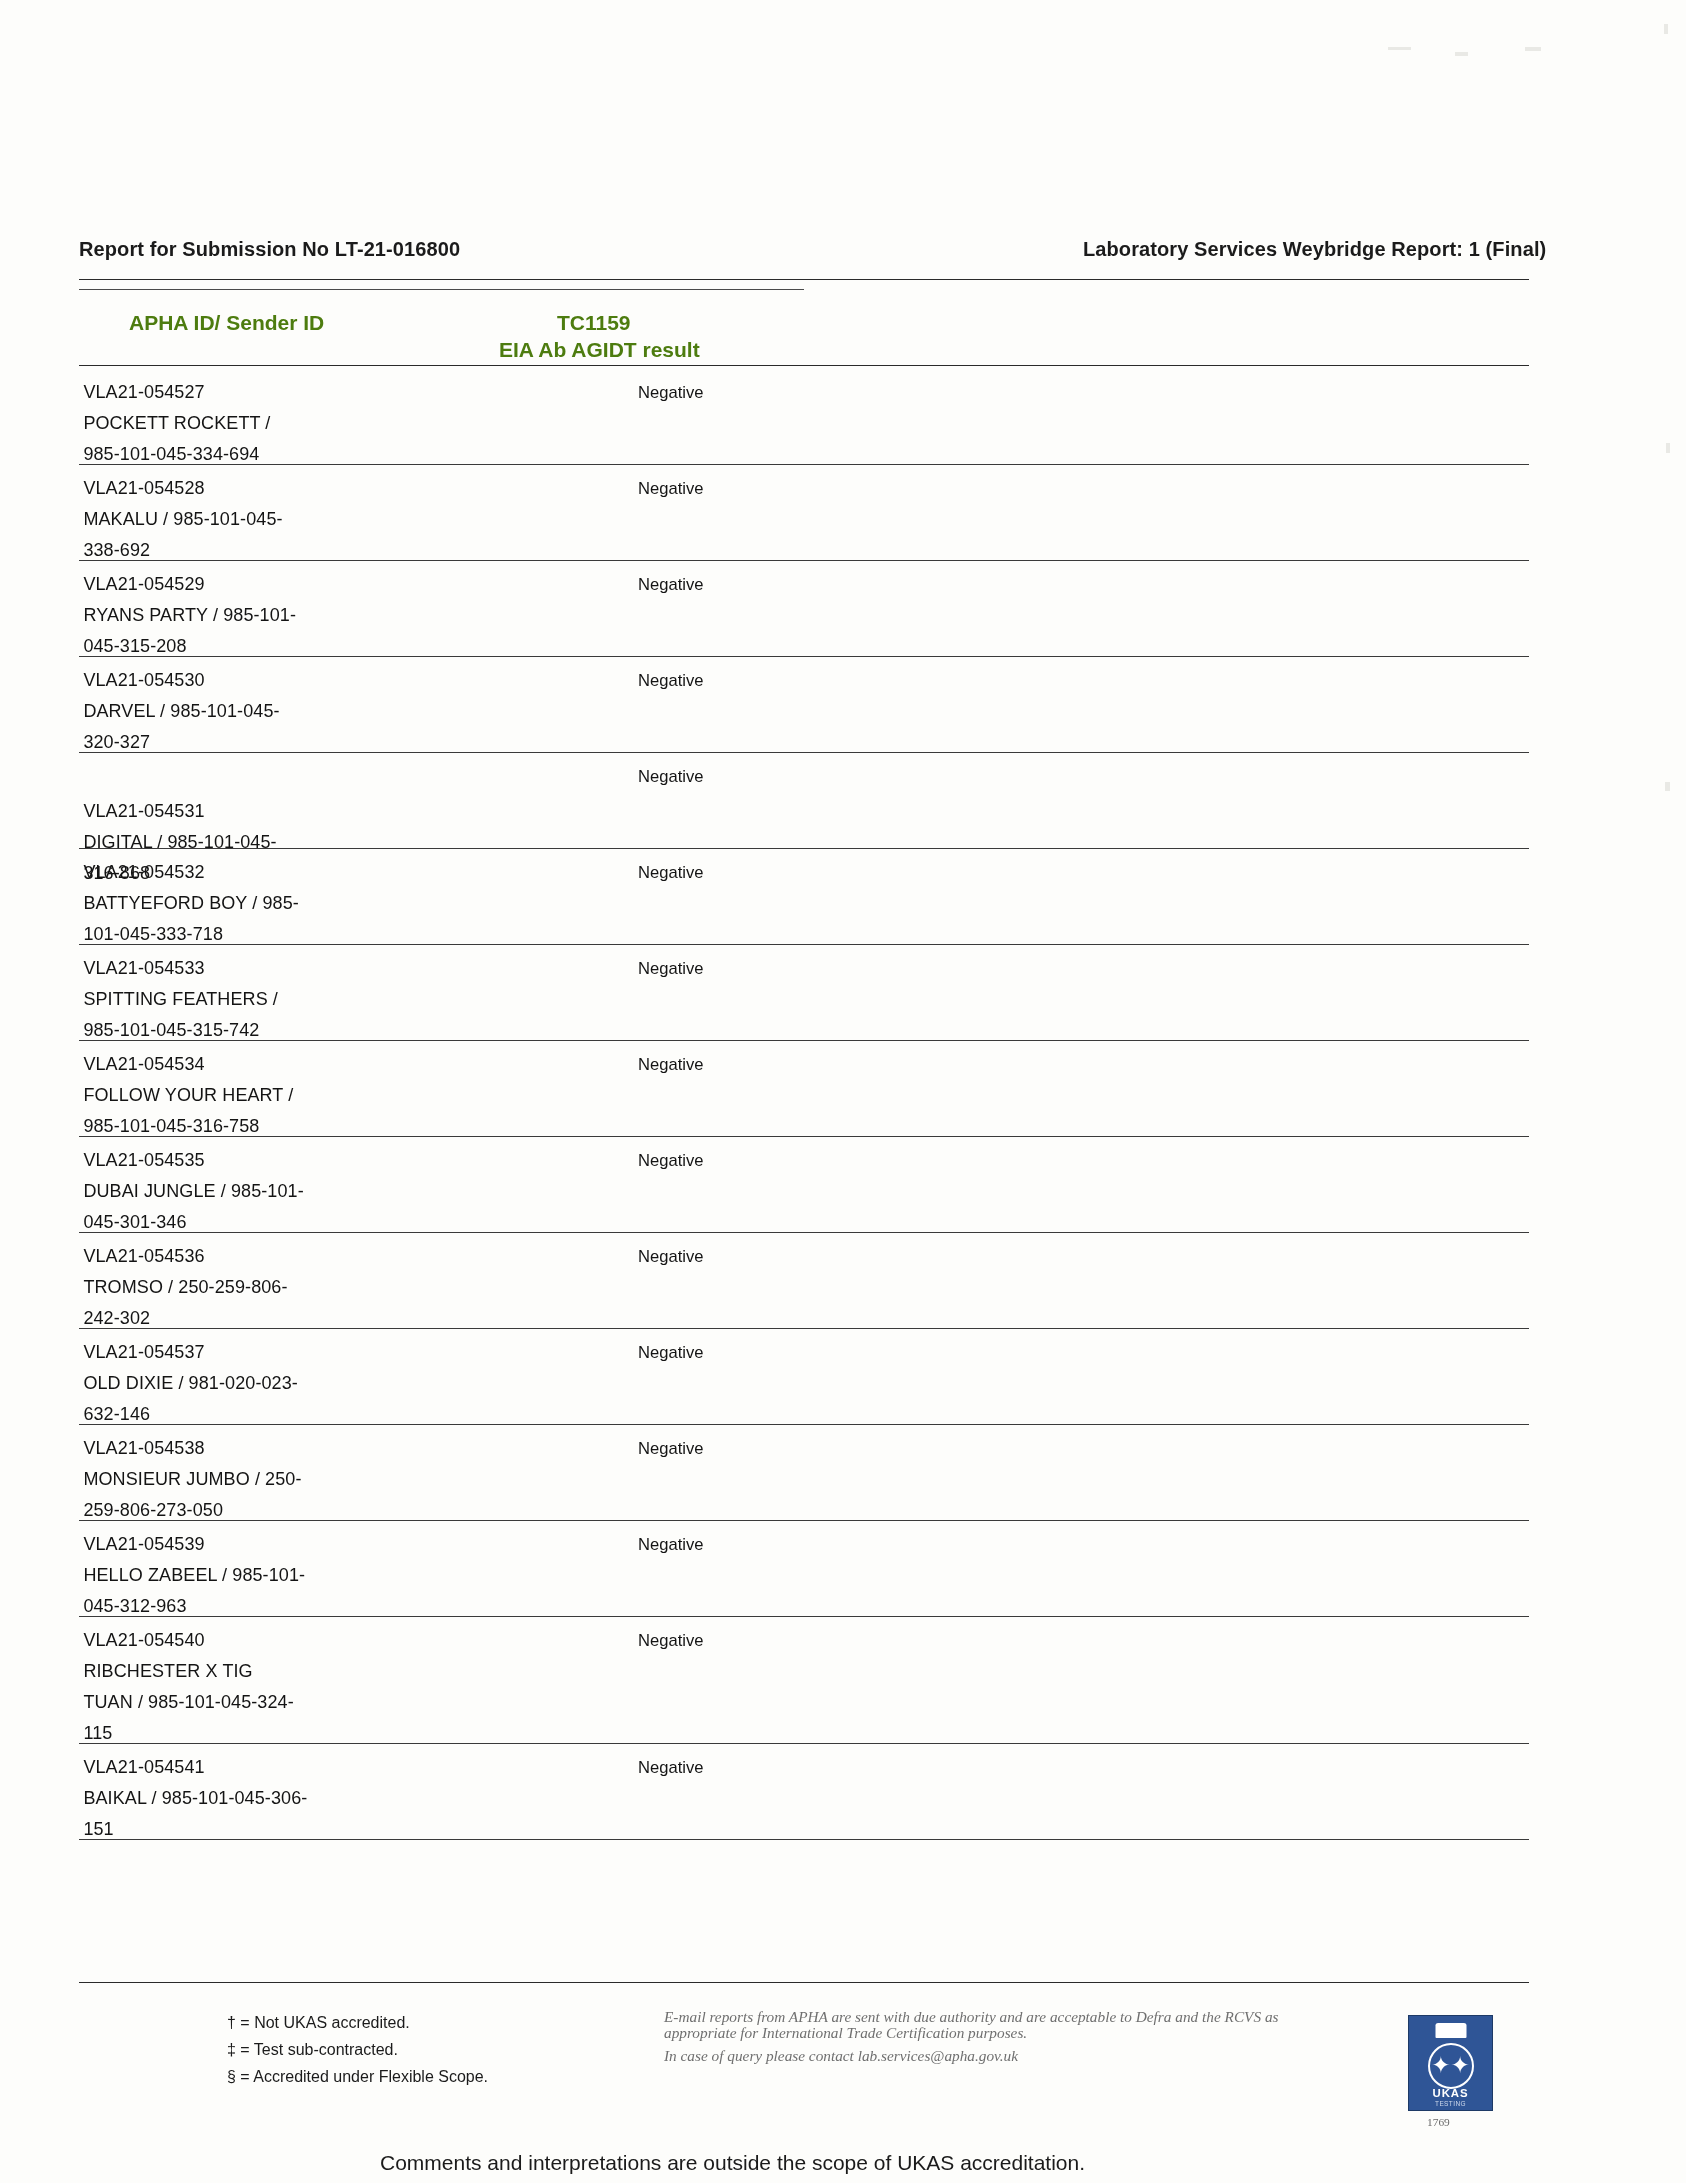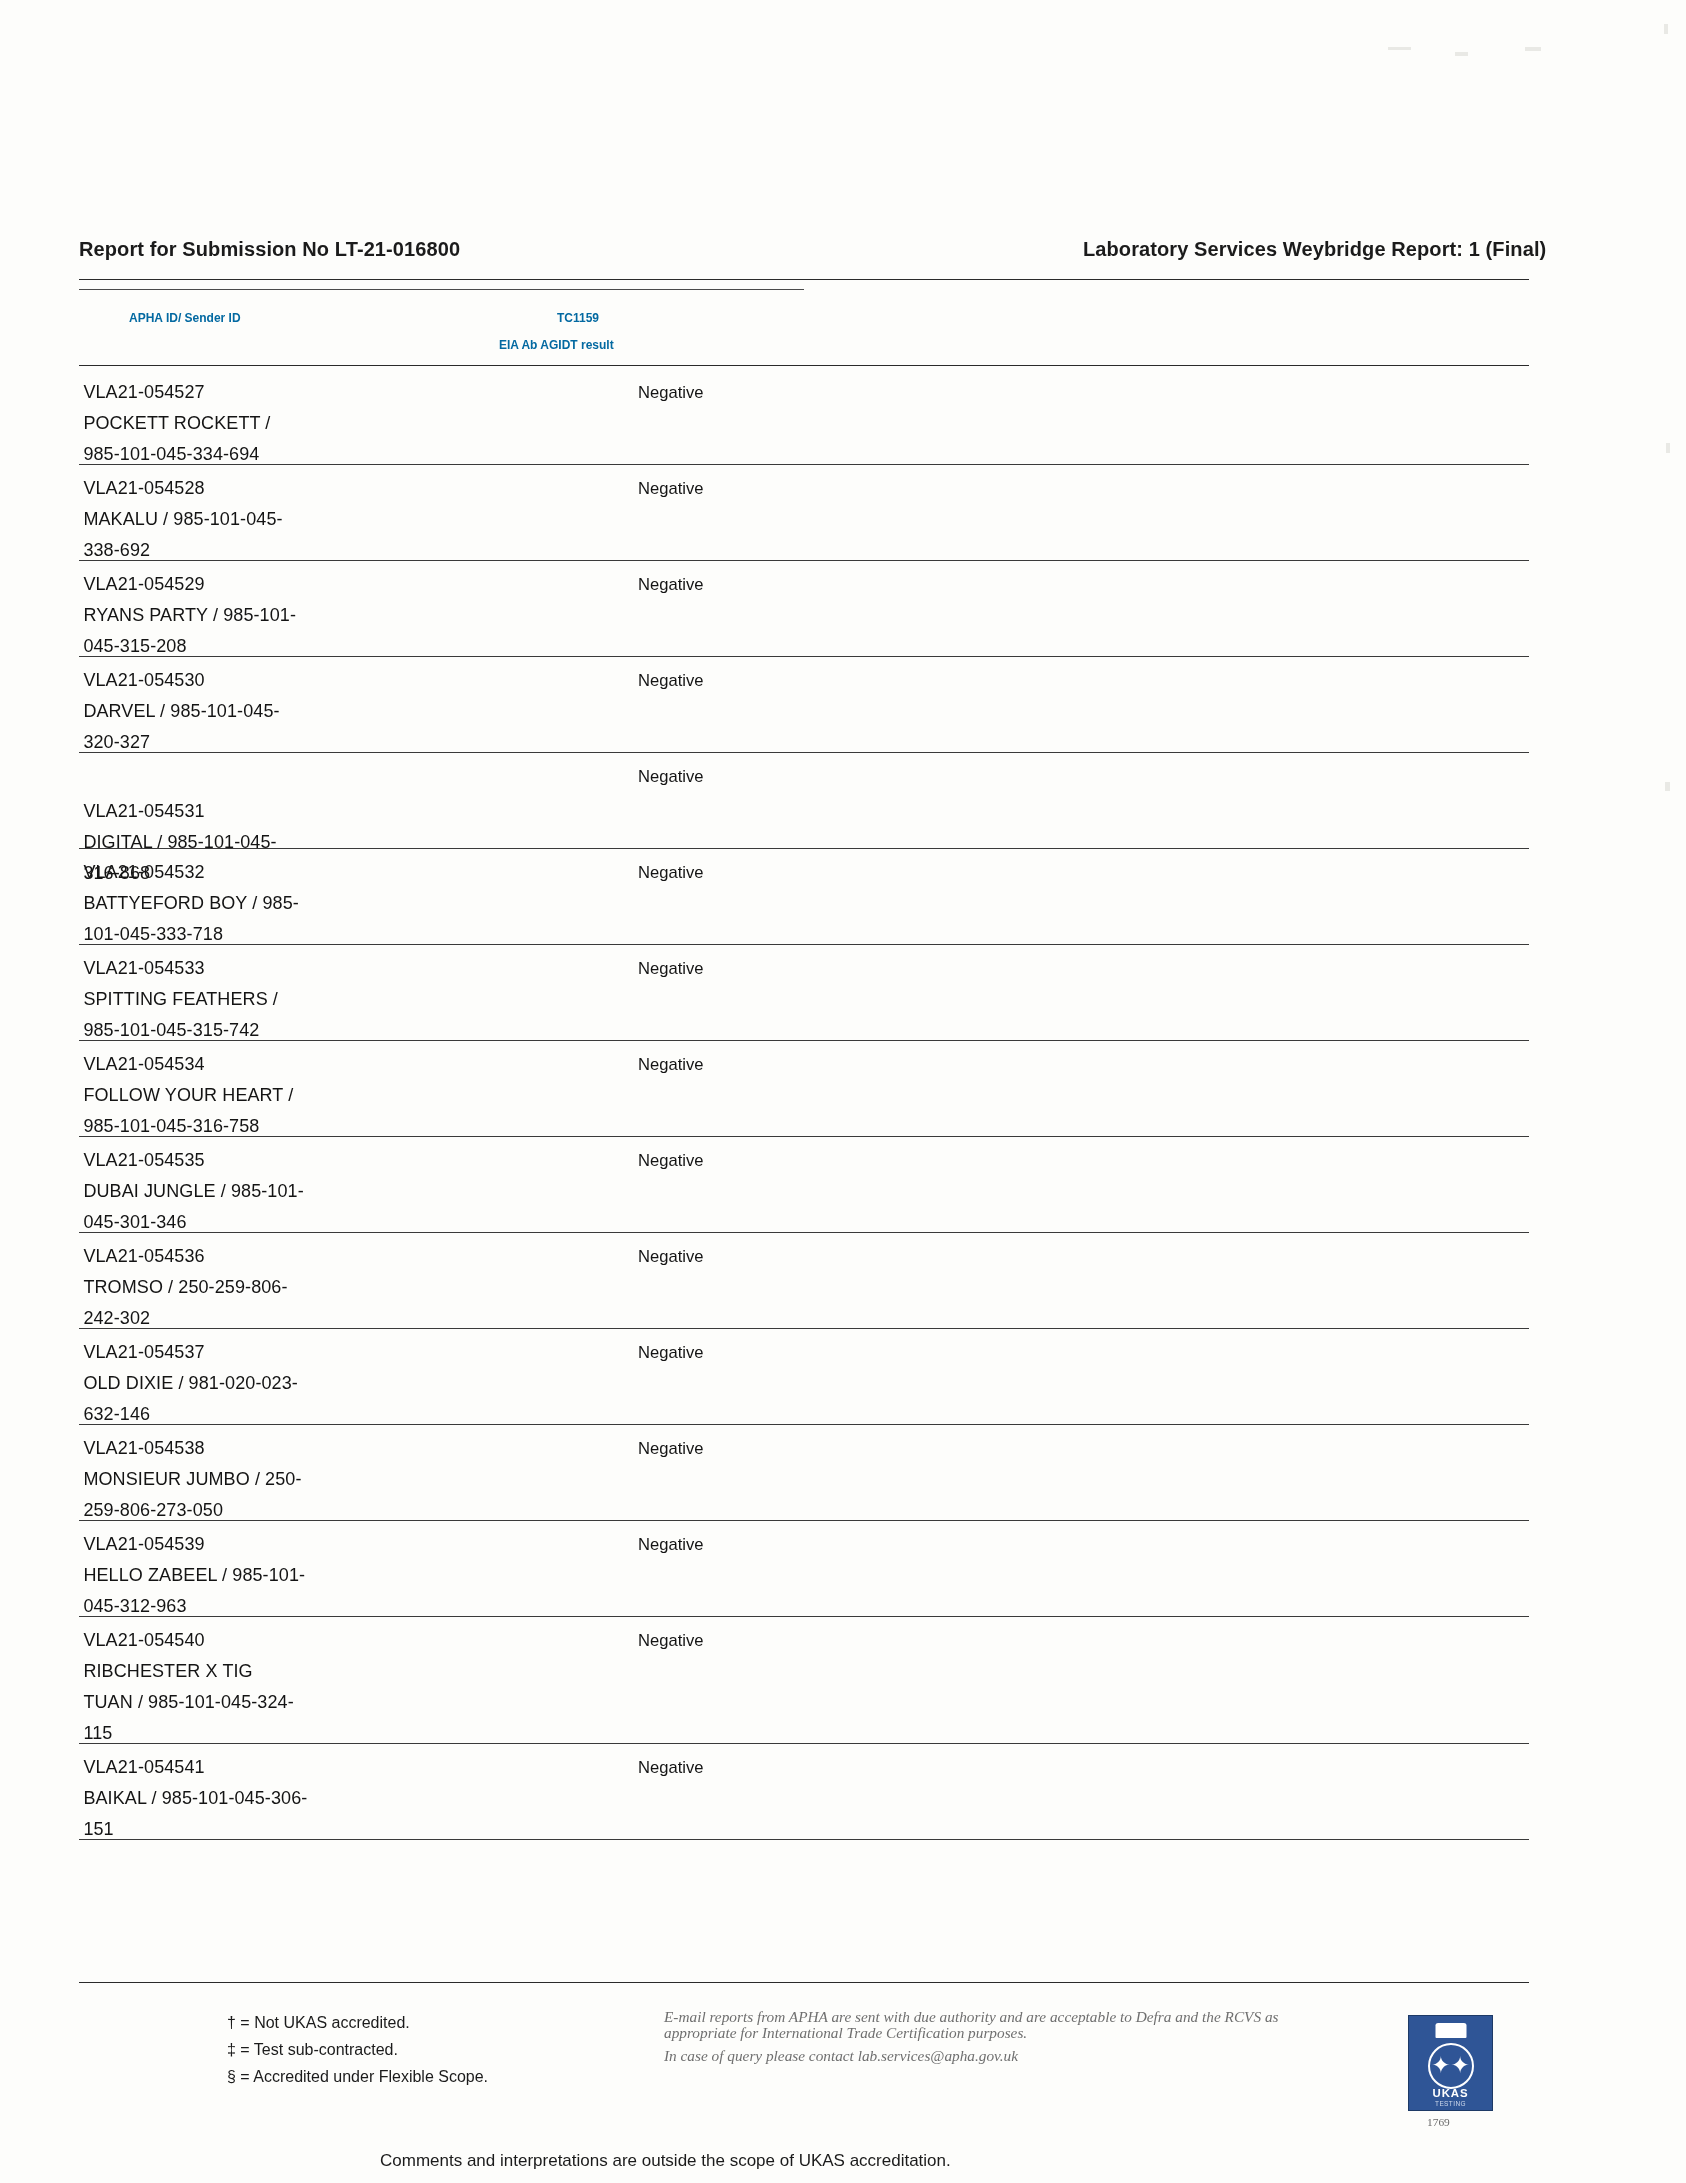--- a/index.html
+++ b/index.html
@@ -56,23 +56,23 @@
 
   .rule {
     position: absolute;
     background: #2a2a2a;
     height: 1.3px;
   }
   .rule.thin { height: 0.9px; background: #4a4a4a; }
 
   .col-head {
     position: absolute;
-    font-size: 12px;
+    font-size: 21px;
     font-weight: bold;
-    color: #0369a1;
+    color: #4d7c0f;
     text-align: center;
   }
   #col-head-id { left: 129px; top: 311px; }
   #col-head-test-code { left: 557px; top: 311px; }
   #col-head-test-name { left: 499px; top: 338px; }
 
   .table-body {
     position: absolute;
     left: 79px;
     top: 369px;
@@ -193,21 +193,21 @@
     top: 2116px;
     font-size: 11.4px;
     color: #6a6a6a;
     font-family: "Liberation Serif", serif;
   }
 
   .comments {
     position: absolute;
     left: 380px;
     top: 2151px;
-    font-size: 17px;
+    font-size: 21px;
     color: #1b1b1b;
   }
 </style>
 </head>
 <body>
 
 <div class="page">
 
   <div class="scan-speck" style="left:1388px;top:47px;width:23px;height:2.6px;"></div>
   <div class="scan-speck" style="left:1455px;top:52px;width:13px;height:3.5px;"></div>

